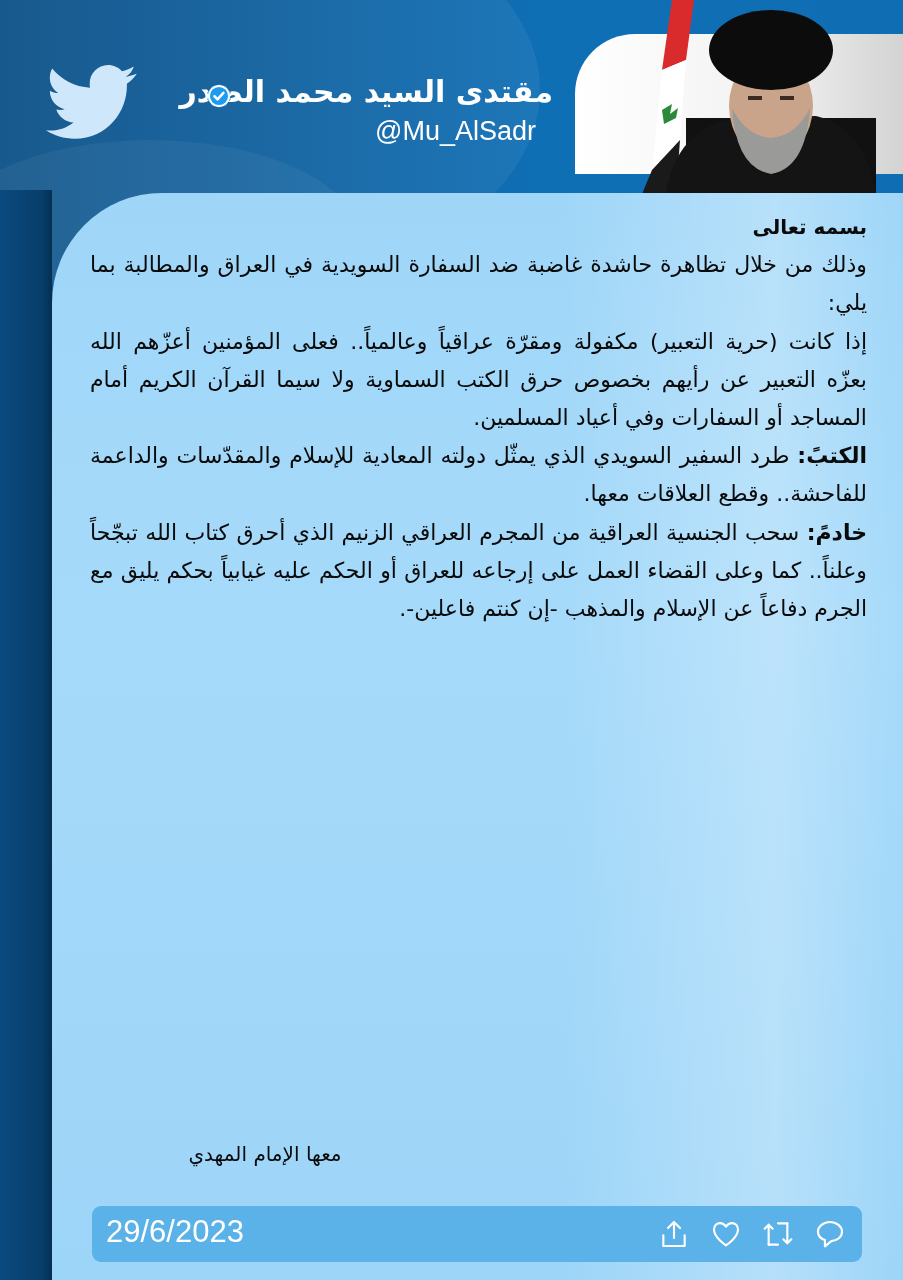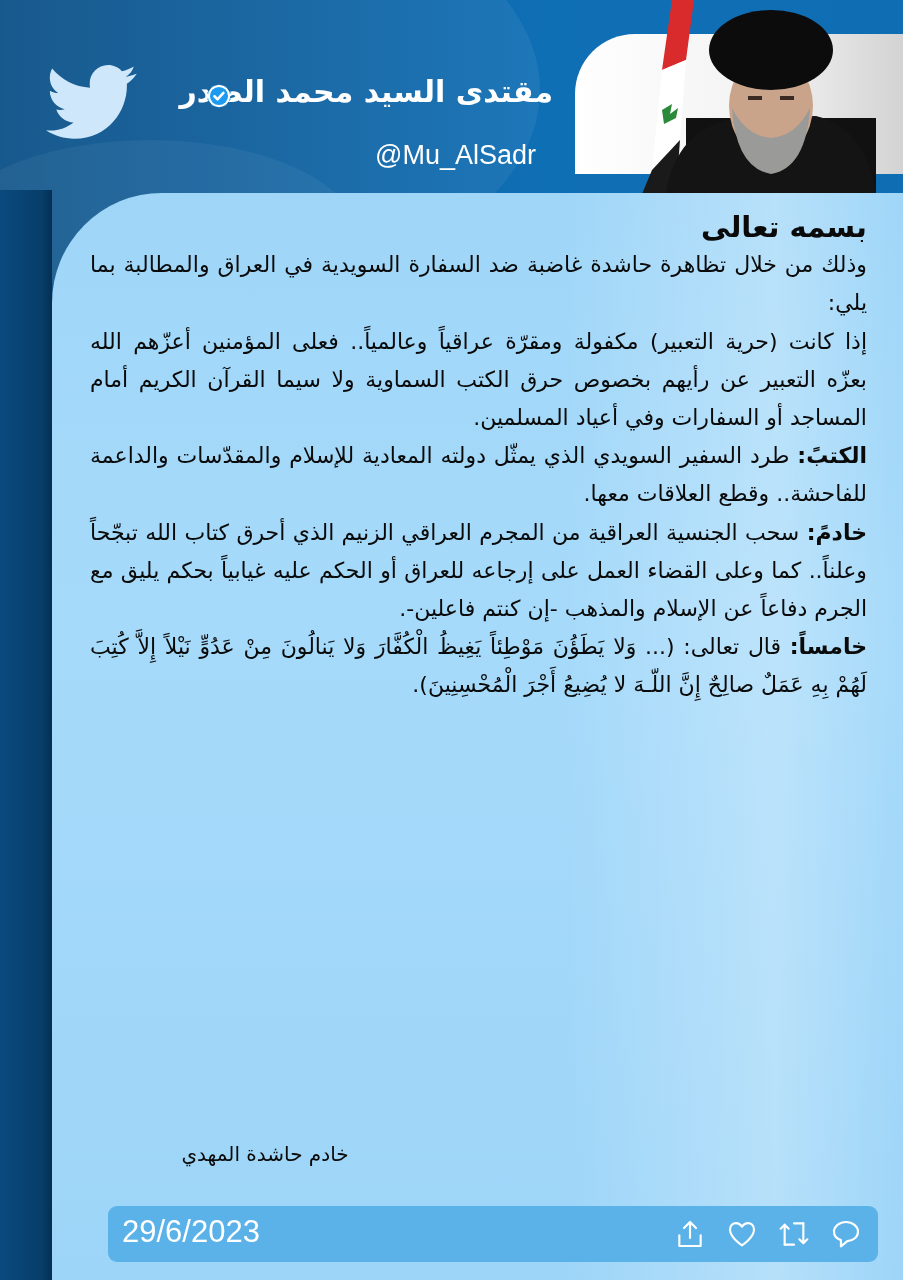--- a/index.html
+++ b/index.html
@@ -22,21 +22,21 @@
   }
   
   .twitter-logo { position:absolute; left:46px; top:64px; width:92px; height:78px; }
   .profile-name {
     position:absolute; right:350px; top:74px; color:#fff; font-size:30px; font-weight:bold;
     direction:rtl; white-space:nowrap; letter-spacing:0.5px;
   }
   .verified { position:absolute; left:203px; top:80px; width:32px; height:32px; }
   .handle {
     position:absolute; left:375px; top:116px; color:#fff; font-size:27px;
-    font-family:"Liberation Sans", sans-serif; white-space:nowrap;margin-top:24px;
+    font-family:"Liberation Sans", sans-serif; white-space:nowrap;
   }
   .photo-card {
     position:absolute; left:575px; top:34px; width:340px; height:140px;
     background: linear-gradient(90deg,#ffffff 0%, #f1f1f1 60%, #d0d0d0 100%);
     border-top-left-radius:60px;
   }
   .flag { position:absolute; left:632px; top:0; width:78px; height:194px; }
   .person { position:absolute; left:666px; top:8px; width:210px; height:186px; }
   
   .card {
@@ -48,28 +48,28 @@
     position:absolute; right:0; top:0; width:851px; height:1087px;
     background: linear-gradient(90deg, rgba(255,255,255,0) 0%, rgba(255,255,255,0) 60%, rgba(255,255,255,0.25) 85%, rgba(255,255,255,0) 100%);
     border-top-left-radius:110px;
   }
   .post {
     position:absolute; left:90px; top:208px; width:777px;
     direction:rtl; text-align:justify; color:#0a0a0a;
     font-size:22px; line-height:38.2px;
   }
   .post p { margin:0; }
-  .post .title { font-weight:bold; font-size:29px; }
+  .post .title { font-weight:bold; font-size:20px; }
   .post b { font-weight:bold; }
   .signature {
     position:absolute; left:150px; top:1140px; width:230px; direction:rtl; text-align:center;
     color:#0a0a0a; font-size:20px; line-height:29px;
   }
   .footer-bar {
-    position:absolute; left:108px; top:1206px; width:770px; height:56px;
+    position:absolute; left:92px; top:1206px; width:770px; height:56px;
     background:#5ab2e8; border-radius:9px;
   }
   .date {
     position:absolute; left:14px; top:8px; color:#fff; font-size:31px;
     font-family:"Liberation Sans", sans-serif;
   }
   .actions { position:absolute; right:14px; top:10px; display:flex; gap:16px; }
   .action { width:36px; height:36px; display:flex; align-items:center; justify-content:center; cursor:pointer; }
   .action svg { width:32px; height:32px; }
 </style>
@@ -116,25 +116,24 @@
 <div class="card" style="background:none">
   <div class="card-glow"></div>
 </div>
 
 <div class="post">
   <p class="title">بسمه تعالى</p>
   <p><b></b><span>وذلك من خلال تظاهرة حاشدة غاضبة ضد السفارة السويدية في العراق والمطالبة بما يلي:</span></p>
   <p><b></b><span>إذا كانت (حرية التعبير) مكفولة ومقرّة عراقياً وعالمياً.. فعلى المؤمنين أعزّهم الله بعزّه التعبير عن رأيهم بخصوص حرق الكتب السماوية ولا سيما القرآن الكريم أمام المساجد أو السفارات وفي أعياد المسلمين.</span></p>
   <p><b>الكتبً:</b><span> طرد السفير السويدي الذي يمثّل دولته المعادية للإسلام والمقدّسات والداعمة للفاحشة.. وقطع العلاقات معها.</span></p>
   <p><b>خادمً:</b><span> سحب الجنسية العراقية من المجرم العراقي الزنيم الذي أحرق كتاب الله تبجّحاً وعلناً.. كما وعلى القضاء العمل على إرجاعه للعراق أو الحكم عليه غيابياً بحكم يليق مع الجرم دفاعاً عن الإسلام والمذهب -إن كنتم فاعلين-.</span></p>
-  <p><b>خامساً:</b><span> قال تعالى: (... وَلا يَطَؤُنَ مَوْطِئاً يَغِيظُ الْكُفَّارَ وَلا يَنالُونَ مِنْ عَدُوٍّ نَيْلاً إِلاَّ كُتِبَ لَهُمْ بِهِ عَمَلٌ صالِحٌ إِنَّ اللّـهَ لا يُضِيعُ أَجْرَ الْمُحْسِنِينَ).</span></p>
 </div>
 
 <div class="signature">
-  <div>خادم حاشدة المهدي</div>
+  <div>معها الإمام المهدي</div>
 </div>
 
 <div class="footer-bar">
   <div class="date">29/6/2023</div>
   <div class="actions">
     <div class="action">
       <svg viewBox="0 0 24 24" fill="none" stroke="#fff" stroke-width="1.6" stroke-linecap="round" stroke-linejoin="round">
         <path d="M12 15V3M7.5 7.5L12 3l4.5 4.5"></path>
           <path d="M4 13v8h16v-8"></path>
       </svg>

